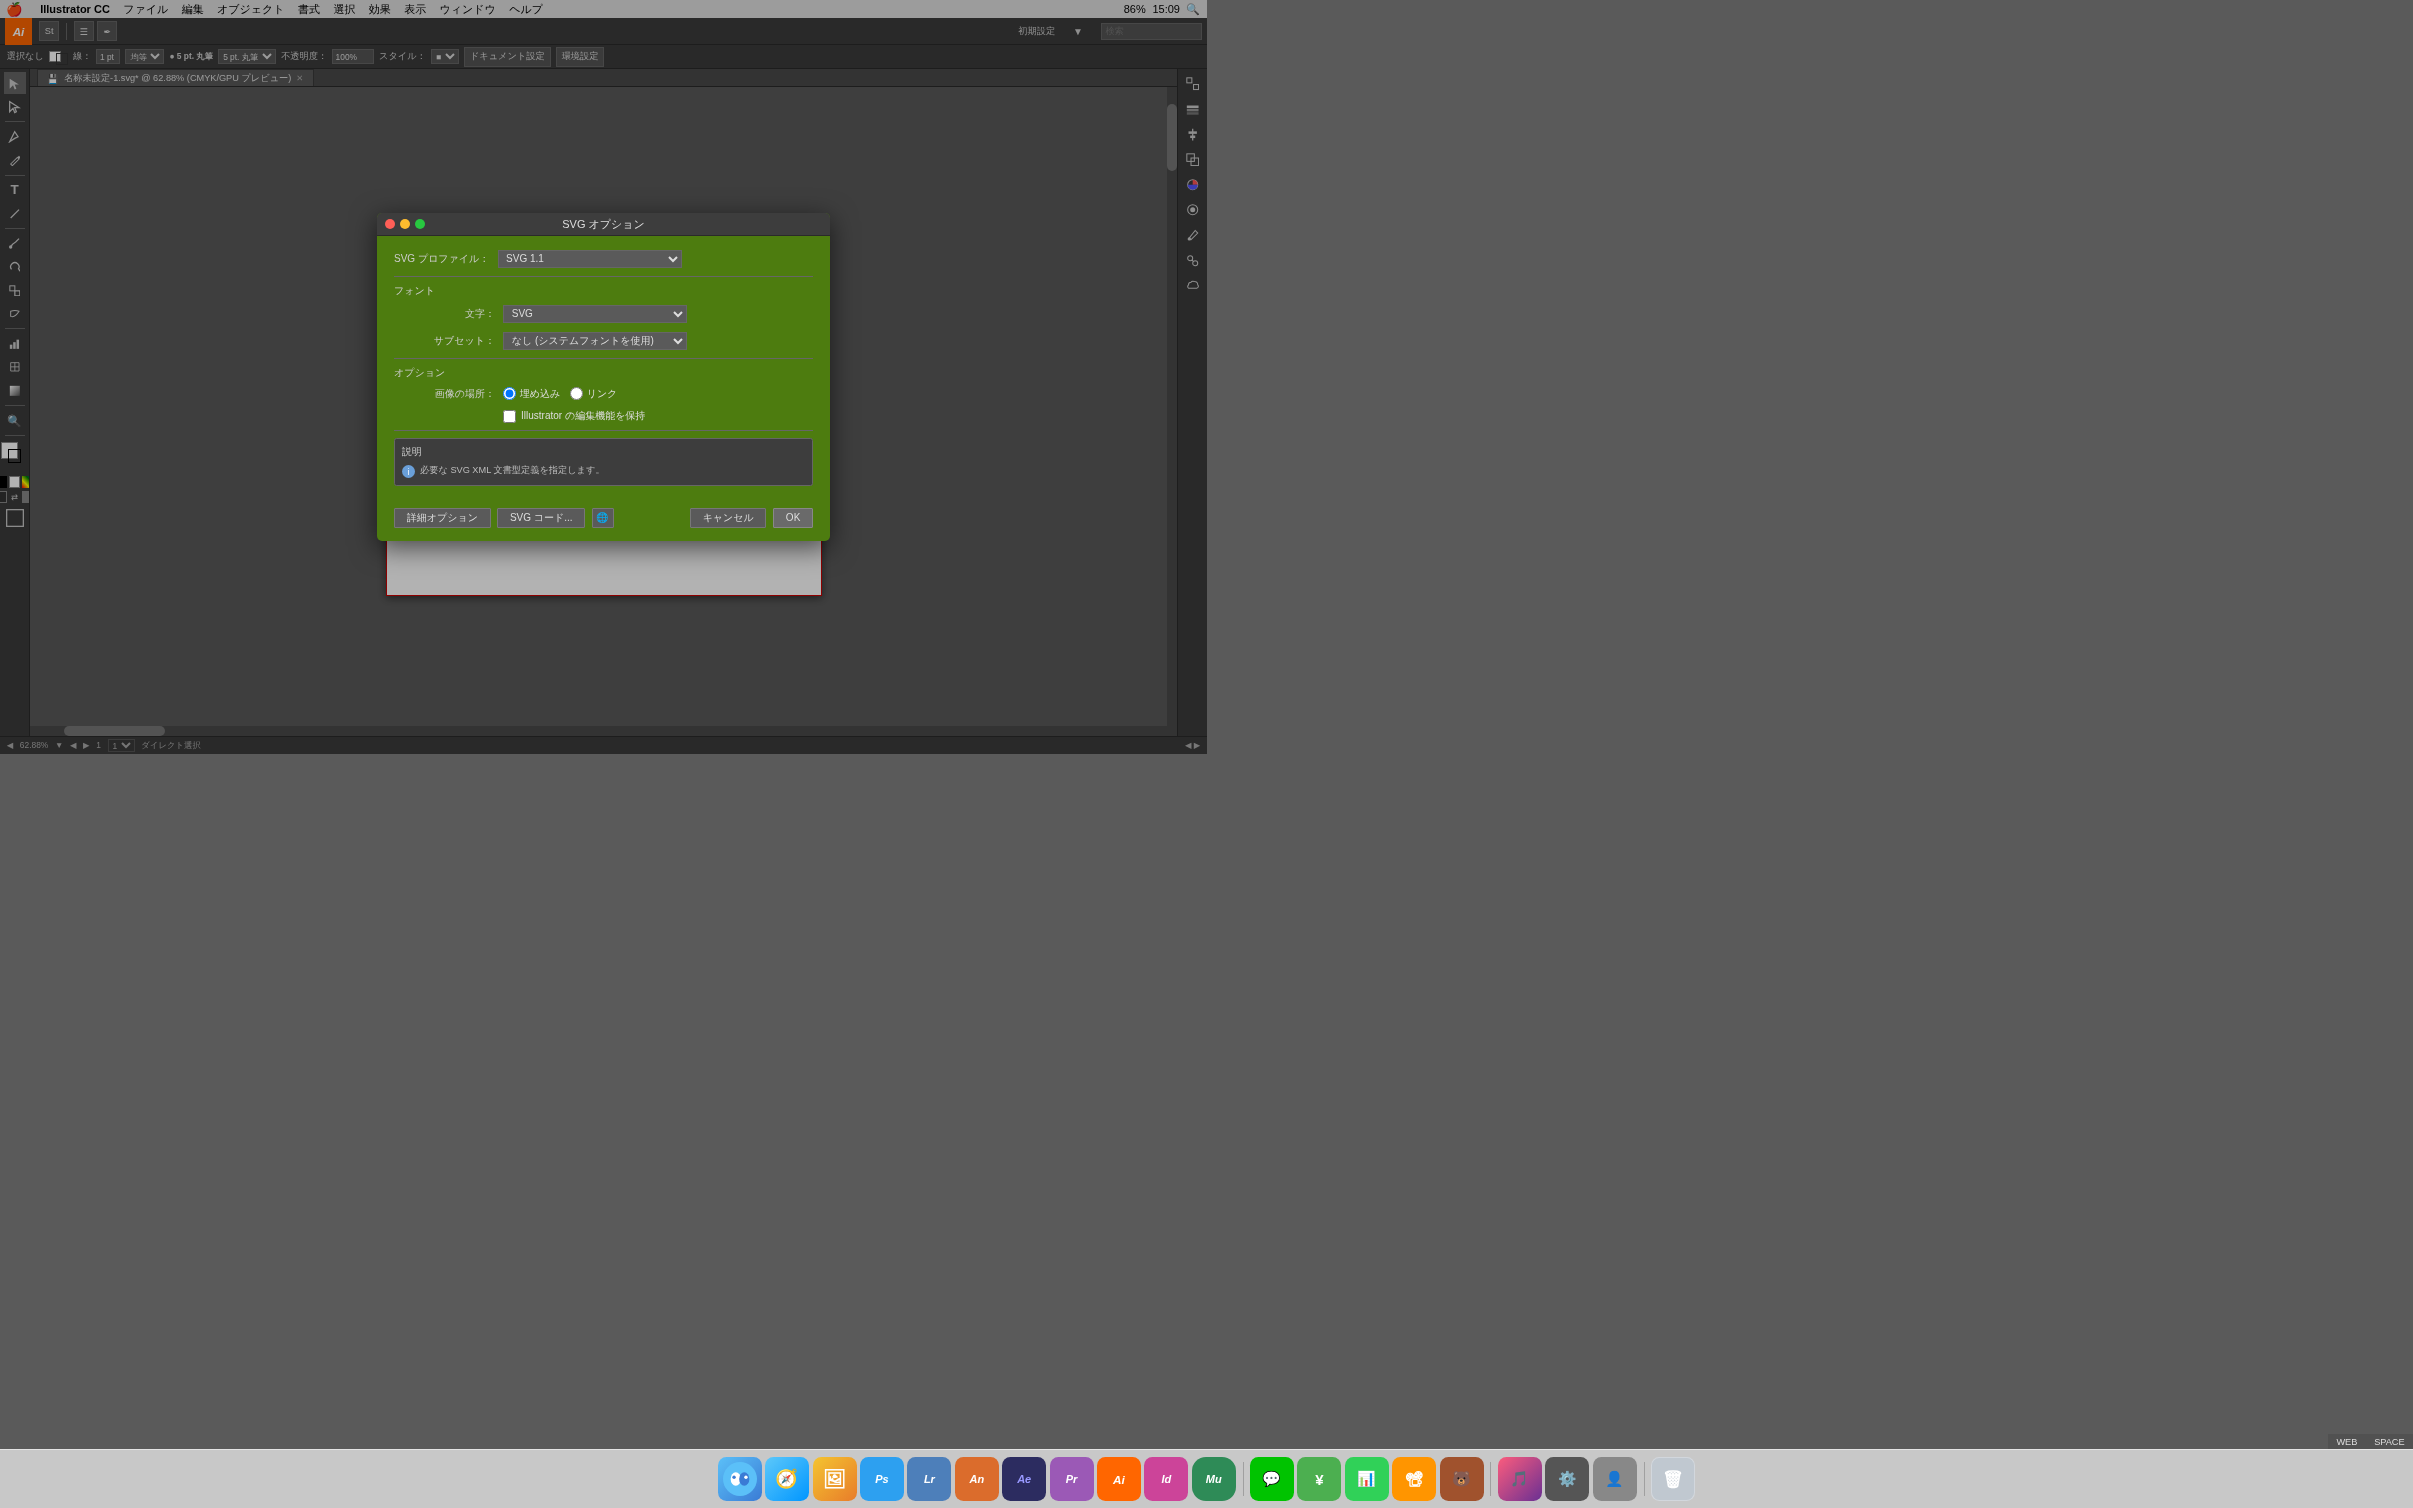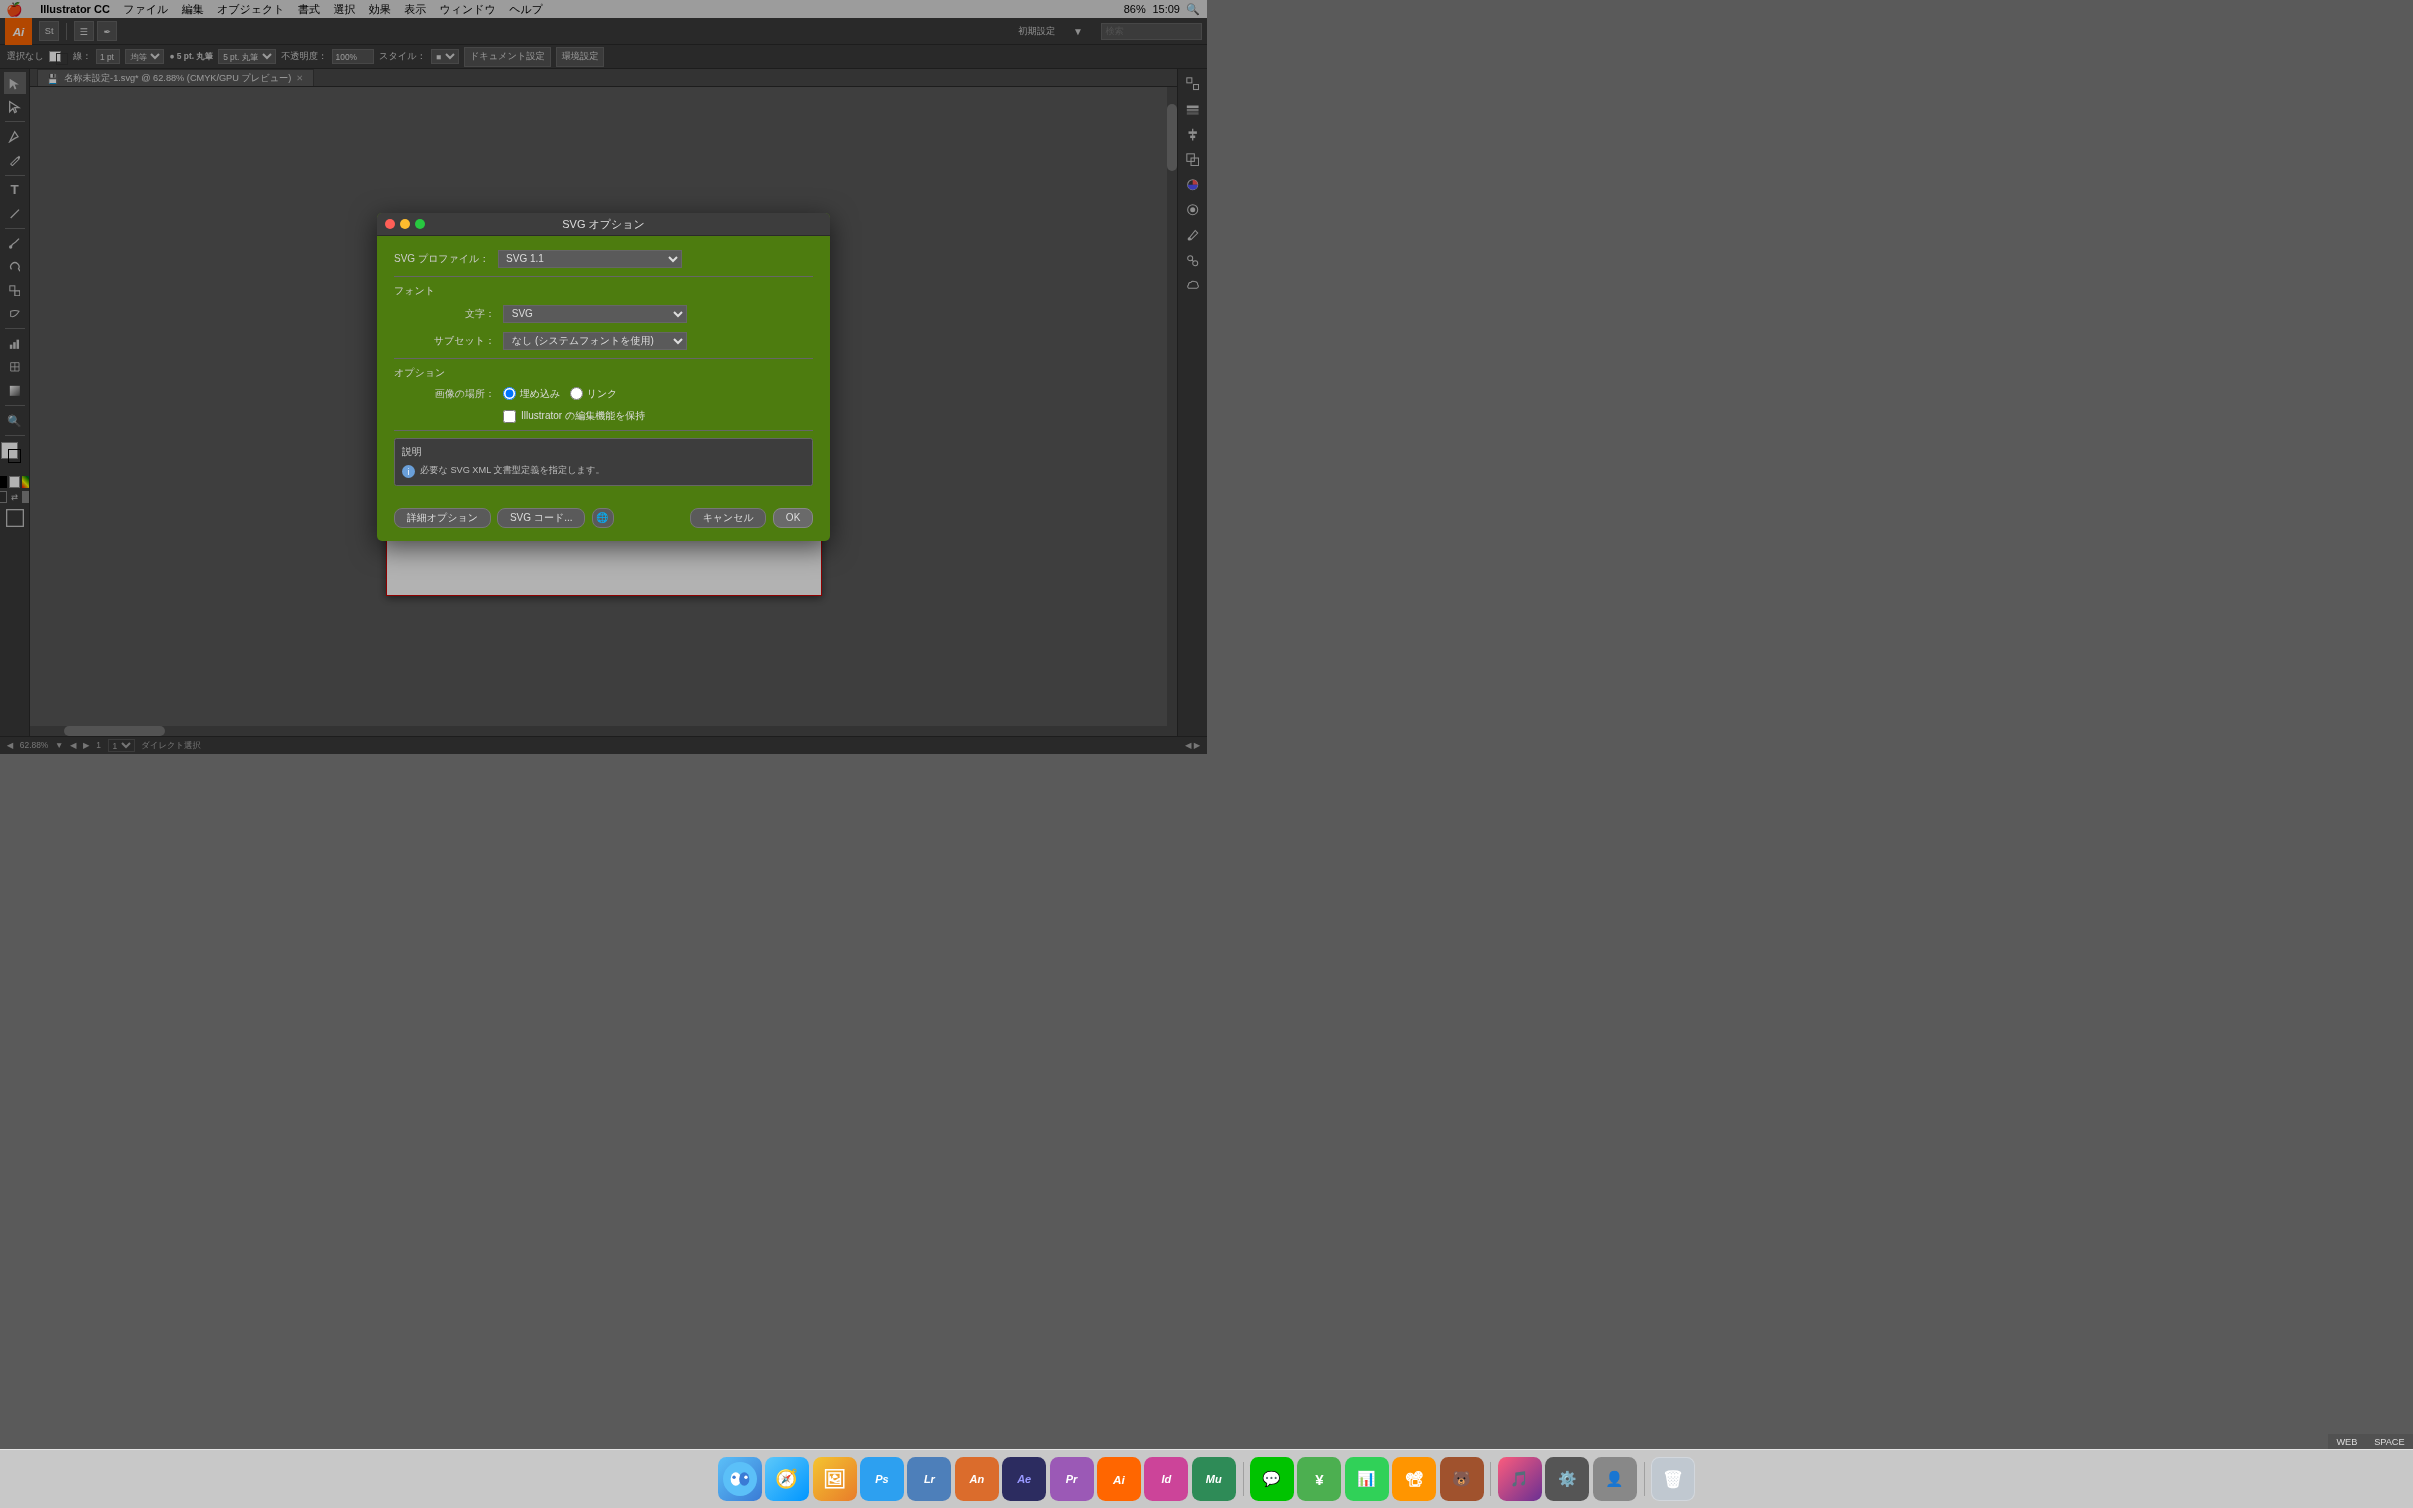--- a/index.html
+++ b/index.html
@@ -435,21 +435,21 @@
       gap: 6.7px;
     }
     .dialog-btn {
       height: 20px;
       padding: 0 11.7px;
       background: #5a5a5a;
       border: 0.8px solid #777;
       color: #ddd;
       font-size: 10px;
       cursor: pointer;
-      border-radius: 8px;
+      border-radius: 1px;
     }
     .dialog-btn-primary {
       background: #6a6a6a;
       border: 0.8px solid #888;
     }
     .dialog-btn-icon {
       width: 22px;
       height: 20px;
       padding: 0;
       display: flex;
@@ -936,21 +936,21 @@
   <div class="dock-item dock-photos" style="font-size:18.4px;">🖼</div>
   <div class="dock-item dock-ps" style="font-size:11px;font-weight:bold;font-style:italic;">Ps</div>
   <div class="dock-item dock-lr" style="font-size:11px;font-weight:bold;font-style:italic;">Lr</div>
   <div class="dock-item dock-an" style="font-size:11px;font-weight:bold;font-style:italic;">An</div>
   <div class="dock-item" style="background:#2c2c60;">
     <span style="font-size:11px;font-weight:bold;font-style:italic;color:#9999ff;">Ae</span>
   </div>
   <div class="dock-item dock-pr" style="font-size:11px;font-weight:bold;font-style:italic;">Pr</div>
   <div class="dock-item dock-ai" style="font-size:11.7px;font-weight:bold;font-style:italic;">Ai</div>
   <div class="dock-item dock-id" style="font-size:11px;font-weight:bold;font-style:italic;">Id</div>
-  <div class="dock-item dock-mu" style="font-size:11px;font-weight:bold;font-style:italic;">Mu</div>
+  <div class="dock-item dock-mu" style="font-size:11px;font-weight:bold;font-style:italic;border-radius:14px;">Mu</div>
   <div class="dock-separator"></div>
   <div class="dock-item dock-line" style="font-size:15px;">💬</div>
   <div class="dock-item" style="background:#4caf50;border-radius:8.4px;">
     <span style="font-size:15px;color:white;">¥</span>
   </div>
   <div class="dock-item dock-numb" style="font-size:15px;">📊</div>
   <div class="dock-item dock-key" style="font-size:15px;">📽</div>
   <div class="dock-item" style="background:#a0522d;border-radius:8.4px;">
     <span style="font-size:15px;">🐻</span>
   </div>

